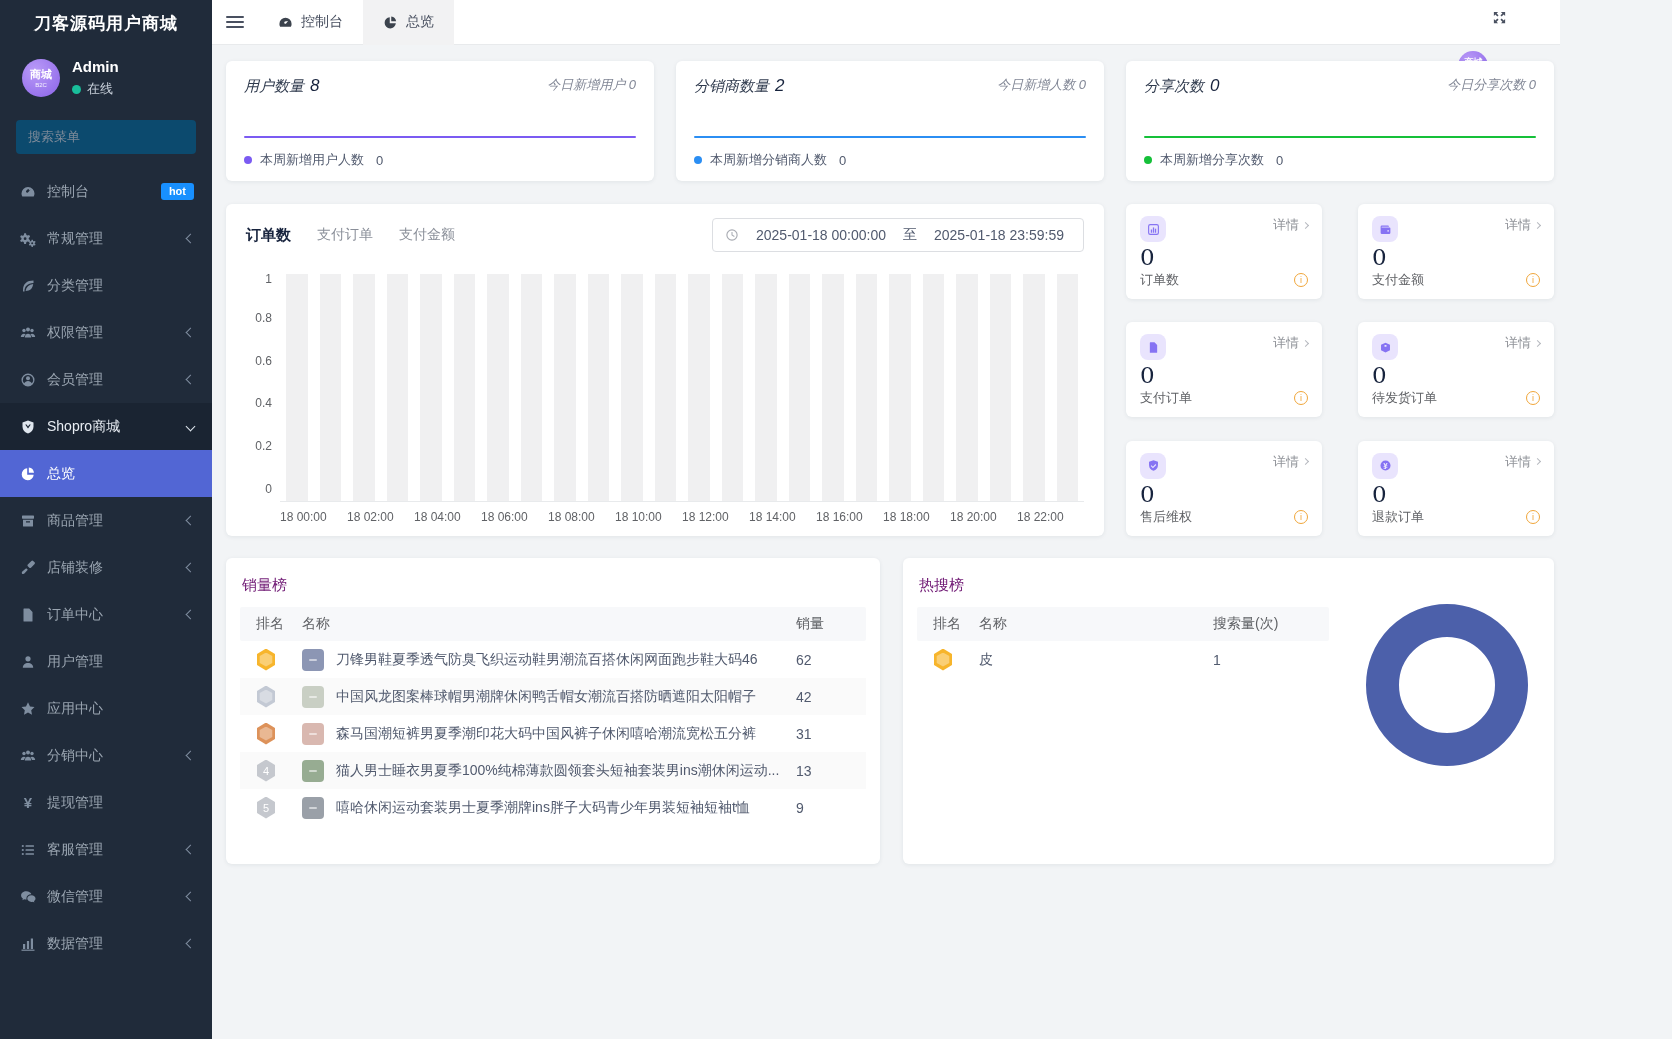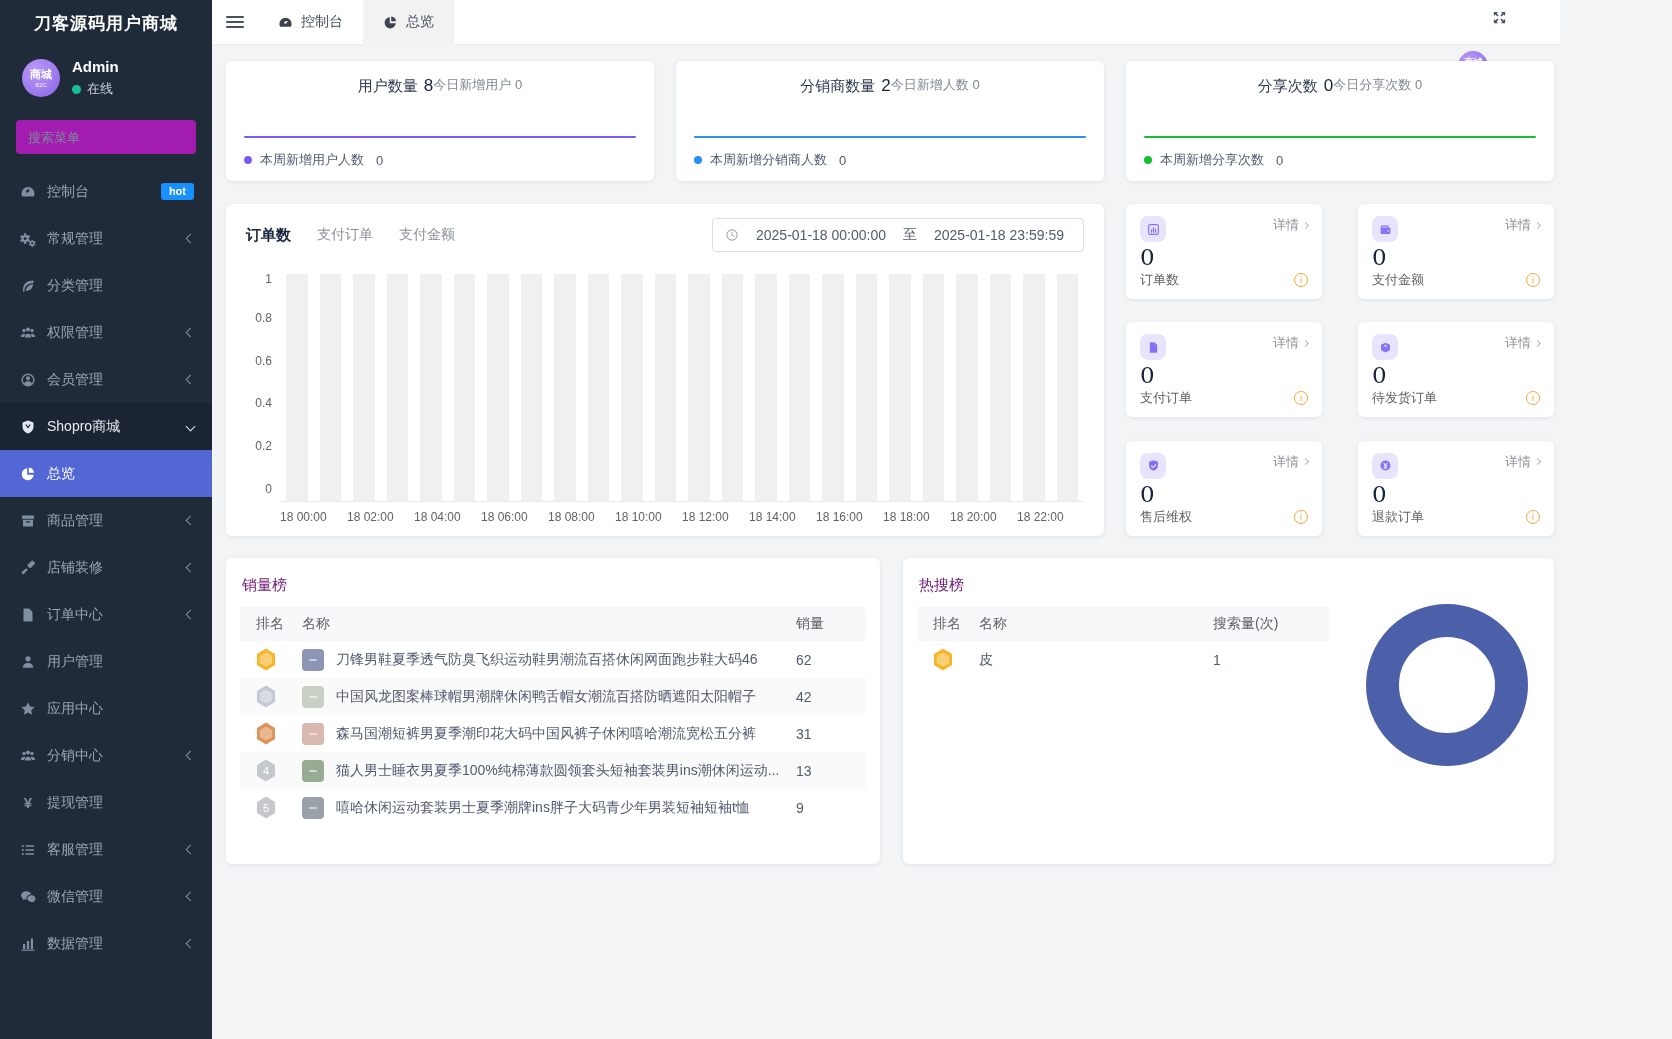--- a/index.html
+++ b/index.html
@@ -17,22 +17,22 @@
     color:#fff; font-size:17px; font-weight:bold; letter-spacing:1px; }
   .side-user { display:flex; align-items:center; gap:12px; padding:12px 22px 14px; }
   .avatar { width:38px; height:38px; border-radius:50%; flex:0 0 38px;
     background:radial-gradient(circle at 35% 30%, #b99af7, #8a63e8);
     color:#fff; display:flex; flex-direction:column; align-items:center; justify-content:center; line-height:1; }
   .avatar .a-main { font-size:11px; font-weight:bold; }
   .avatar .a-sub { font-size:6px; margin-top:2px; opacity:.9; }
   .side-user .name { color:#fff; font-size:15px; font-weight:bold; }
   .side-user .status { display:flex; align-items:center; gap:6px; margin-top:5px; color:#c8d0da; font-size:13px; }
   .dot { width:9px; height:9px; border-radius:50%; background:#19be9b; }
-  .side-search { margin:8px 16px 14px; background:#a21caf; border-radius:4px; height:34px;
-    display:flex; align-items:center; padding:0 10px 0 12px; }
+  .side-search { margin:8px 16px 14px; background:#0c4a6e; border-radius:4px; height:34px;
+    display:flex; align-items:center; padding:0 10px 0 12px;font-family:Liberation Serif, serif; }
   .side-search input { flex:1; background:transparent; border:none; outline:none; color:#aeb9c6; font-size:13px;
     font-family:inherit; }
   .side-search input::placeholder { color:#7d8a99; }
   .menu { margin-top:6px; }
   .mitem { height:47px; display:flex; align-items:center; padding:0 18px 0 20px; gap:11px;
     color:#9aa5b1; font-size:14px; cursor:pointer; }
   .mitem .mi { width:16px; height:16px; color:#7f8ea0; flex:0 0 16px; display:flex; align-items:center; justify-content:center; }
   .mitem .lbl { flex:1; }
   .mitem.open { background:#1a2432; color:#e8edf3; }
   .mitem.open .mi { color:#dfe6ee; }
@@ -60,21 +60,21 @@
   .avatar.small .a-main { font-size:9px; }
   .avatar.small .a-sub { font-size:5px; }
   .admin-chip { display:flex; align-items:center; gap:9px; cursor:pointer; font-size:15px; color:#495060; }
 
   
   .content { padding:16px 14px; width:1356px; }
   .card { background:#fff; border-radius:6px; box-shadow:0 1px 4px rgba(31,45,61,.08); }
 
   .row1 { display:grid; grid-template-columns:repeat(3,1fr); gap:22px; margin-bottom:23px; }
   .sum-card { height:120px; padding:15px 18px 12px; }
-  .sum-head { display:flex; justify-content:center; align-items:flex-start; }
+  .sum-head { display:flex; justify-content:space-between; align-items:flex-start;font-style:italic; }
   .sum-title { font-size:15px; color:#2f3a4d; }
   .sum-value { font-size:17px; color:#17233d; margin-left:6px; }
   .sum-today { font-size:13px; color:#808695; }
   .sum-line { height:2px; margin-top:40px; border-radius:1px; }
   .sum-foot { display:flex; align-items:center; gap:8px; margin-top:13px; font-size:13px; color:#515a6e; }
   .sum-dot { width:8px; height:8px; border-radius:50%; }
   .sum-week-val { margin-left:4px; }
 
   .row2 { display:grid; grid-template-columns:1fr 428px; gap:22px; margin-bottom:22px; }
   .chart-card { height:332px; padding:14px 20px 0; }

